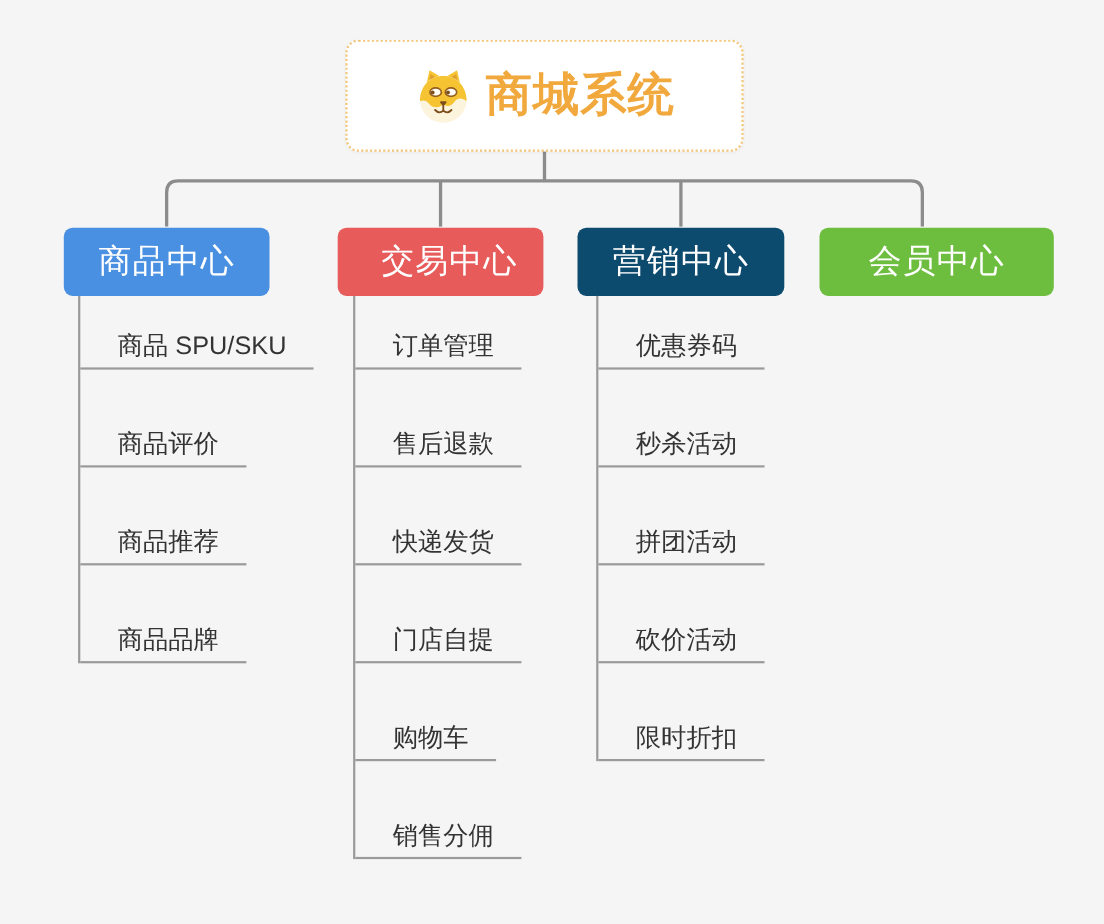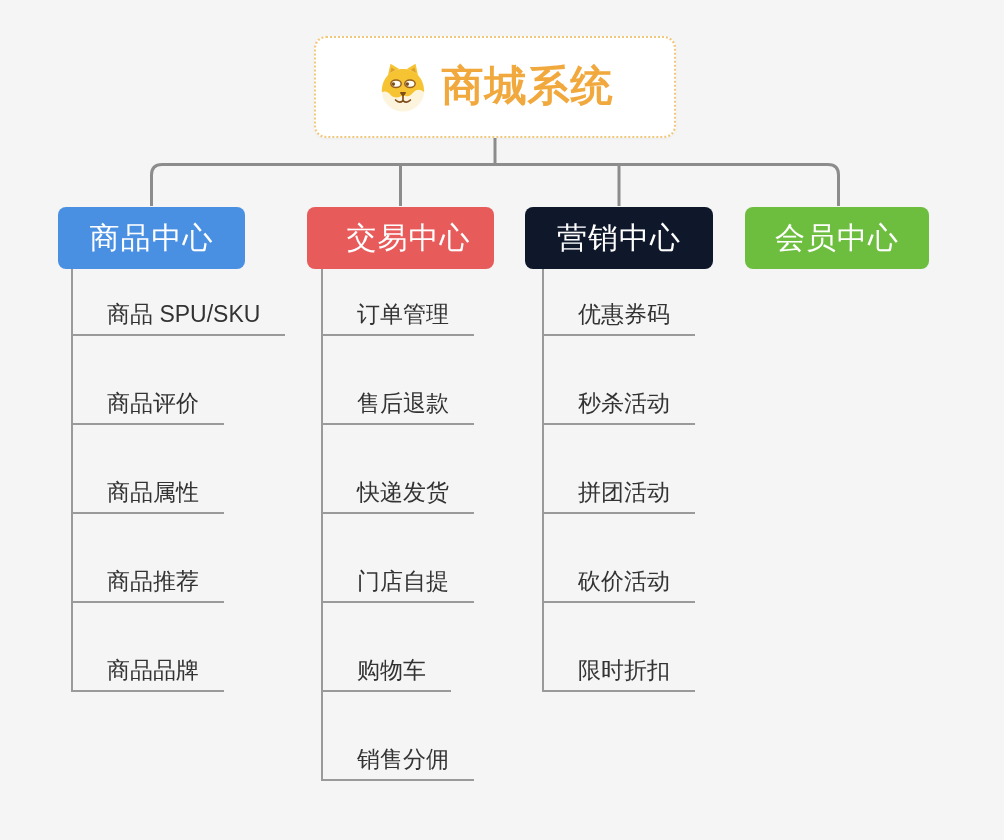--- a/index.html
+++ b/index.html
@@ -64,21 +64,21 @@
     align-items: center;
     justify-content: center;
     color: #ffffff;
     font-size: 30px;
     line-height: 1;
     letter-spacing: 1px;
   }
   .branch-box.b0 { left: 58px;  width: 187px; }
   .branch-box.b1 { left: 307px; width: 187px; padding-left: 16px; }
   .branch-box.b2 { left: 525px; width: 188px; }
-  .branch-box.b3 { left: 745px; width: 184px; }
+  .branch-box.b3 { left: 745px; width: 213px; }
   
   .children {
     position: absolute;
     top: 269px;
     border-left: 2px solid var(--underline-color);
   }
   .children.c0 { left: 71px; }
   .children.c1 { left: 321px; }
   .children.c2 { left: 542px; }
   .children.c3 { left: 761px; }
@@ -130,38 +130,35 @@
     </span>
     <span class="root-title" style="color: rgb(241, 168, 60);">商城系统</span>
   </div>
 
   <div class="branch-box b0" style="background-color: rgb(74, 144, 226);">
     <span>商品中心</span>
   </div>
   <div class="branch-box b1" style="background-color: rgb(231, 91, 91);">
     <span>交易中心</span>
   </div>
-  <div class="branch-box b2" style="background-color: #0f172a; align-items: center;">
+  <div class="branch-box b2" style="background-color: #0c4a6e; align-items: center;">
     <span>营销中心</span>
   </div>
   <div class="branch-box b3" style="background-color: rgb(109, 190, 63);">
     <span>会员中心</span>
   </div>
 
   <div class="children c0">
     <div class="child">
         <span class="topic">商品 SPU/SKU</span>
       </div>
     <div class="child">
         <span class="topic">商品评价</span>
       </div>
     <div class="child">
-        <span class="topic">商品属性</span>
-      </div>
-    <div class="child">
         <span class="topic">商品推荐</span>
       </div>
     <div class="child">
         <span class="topic">商品品牌</span>
       </div>
   </div>
 
   <div class="children c1">
     <div class="child">
         <span class="topic">订单管理</span>

